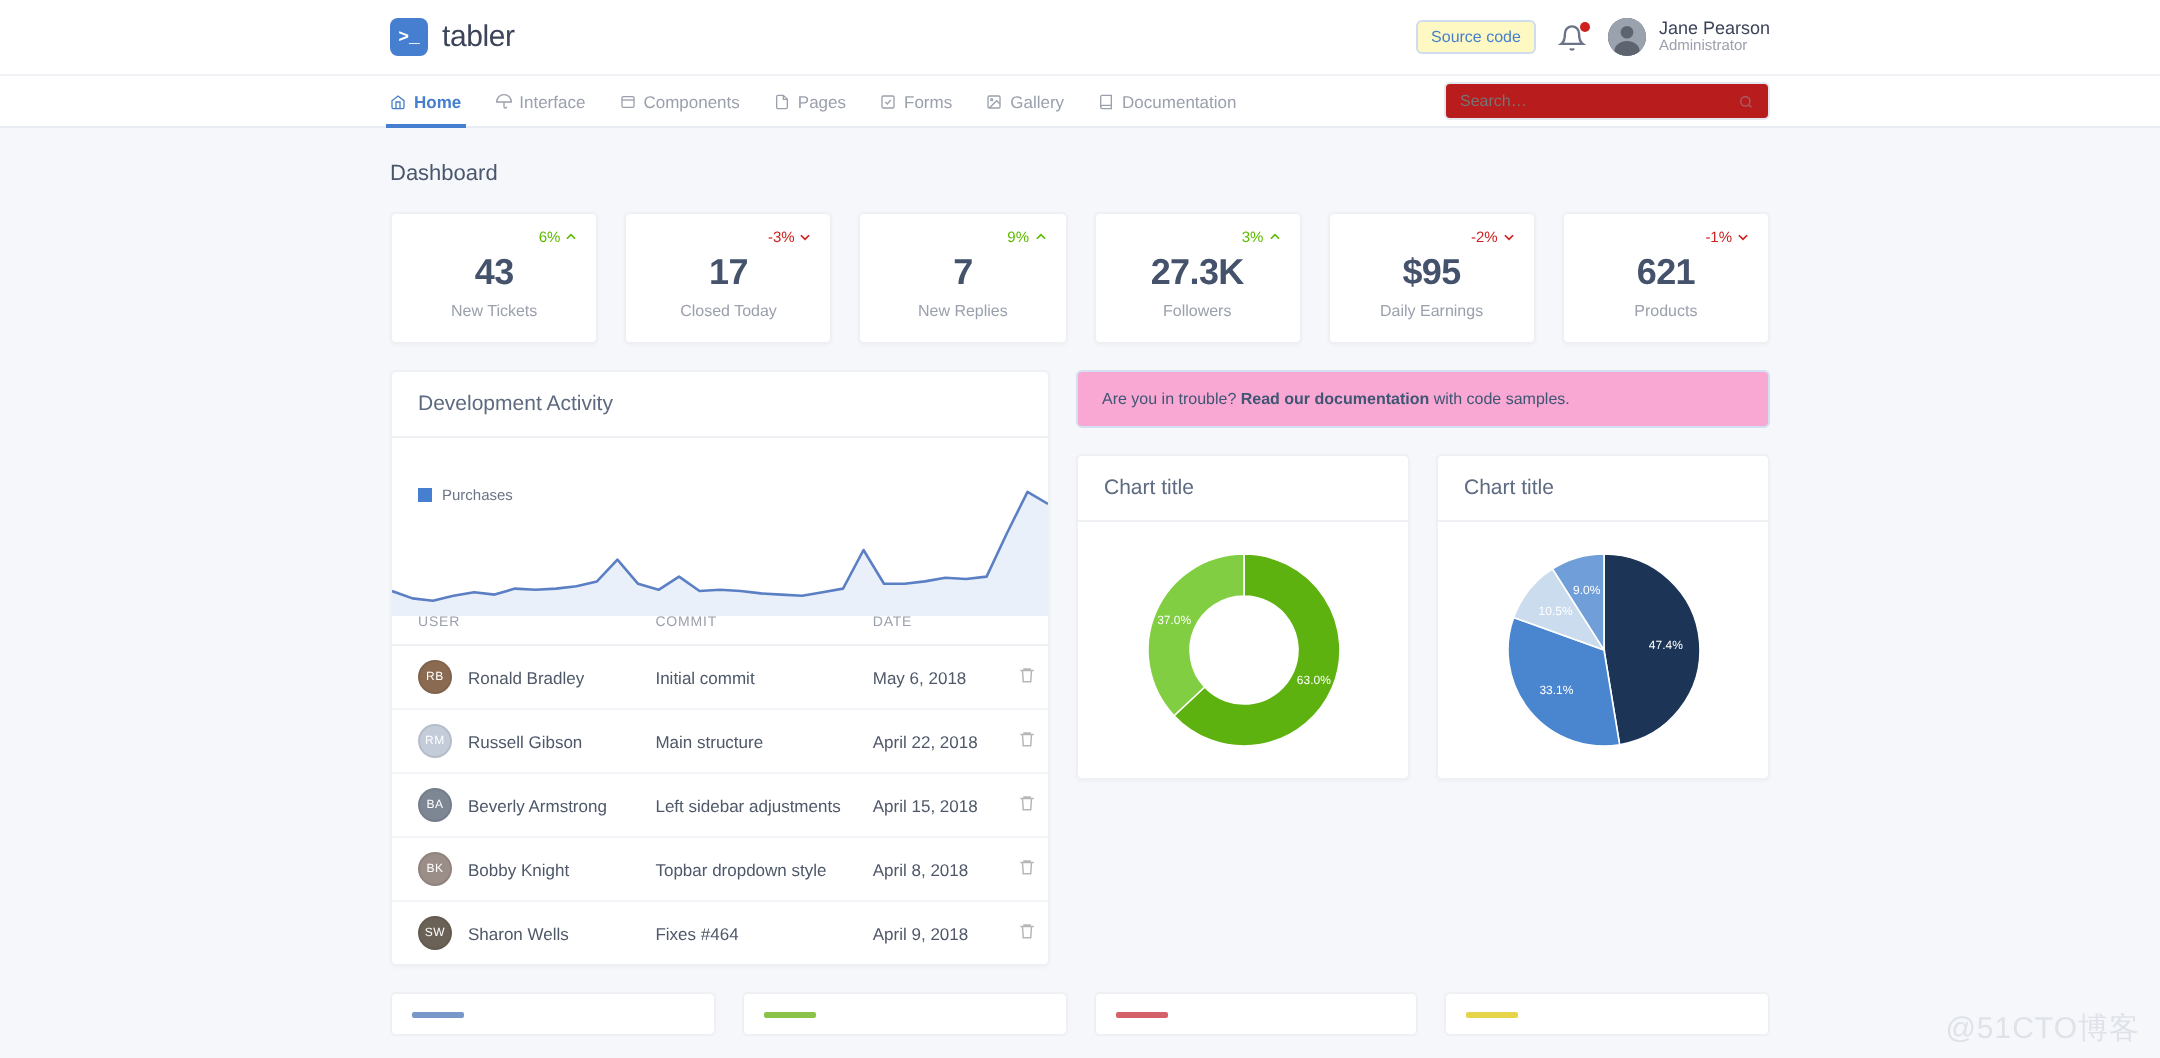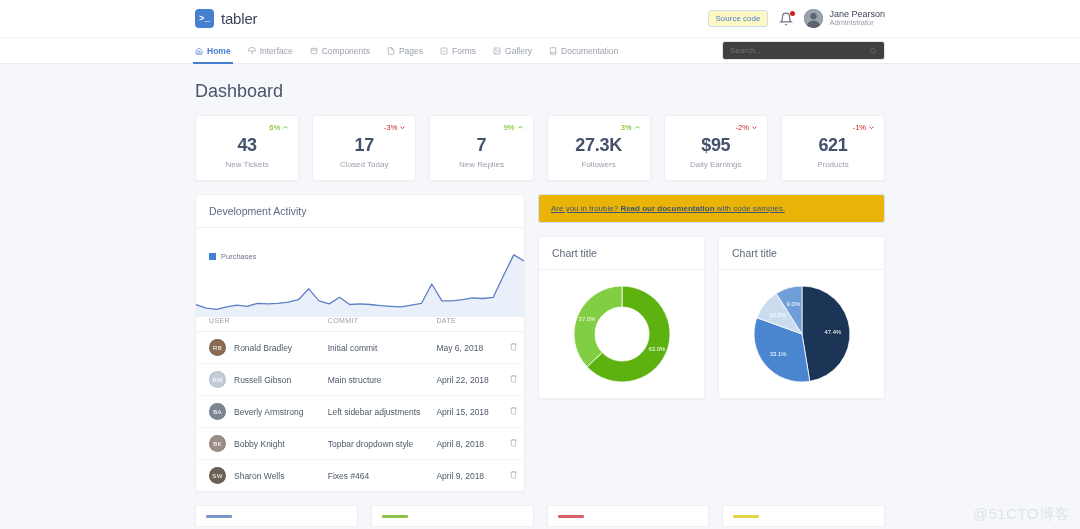--- a/index.html
+++ b/index.html
@@ -64,32 +64,32 @@
     color: #9aa0ac; height: 100%; position: relative; cursor: pointer;
   }
   .nav-item.active { color: #467fcf; font-weight: bold; }
   .nav-item.active::after {
     content: ""; position: absolute; left: -2px; right: -2px; bottom: -1px;
     height: 2px; background: #467fcf;
   }
   .nav-ico { width: 8px; height: 8px; display: block; }
   .search-box {
     width: 163px; height: 19px; border: 1px solid #e4e7ed; border-radius: 3px;
-    background: #404040; display: flex; align-items: center; padding: 0 7px;
+    background: #b91c1c; display: flex; align-items: center; padding: 0 7px;
     position: relative;
   }
   .search-box input {
     border: 0; outline: 0; font-size: 8px; color: #adb3bd; flex: 1;
     font-family: "Liberation Sans", sans-serif; background: transparent;
   }
   .search-ico { width: 8px; height: 8px; opacity: .45; }
 
   
   .content { width: 690px; margin: 0 auto; padding-top: 17px; }
-  .page-title { font-size: 18px; color: #49566c; margin-bottom: 13px; font-weight: normal; }
+  .page-title { font-size: 11px; color: #49566c; margin-bottom: 13px; font-weight: normal; }
 
   .card {
     background: #fff; border: 1px solid #eef0f4; border-radius: 3px;
     box-shadow: 0 1px 2px rgba(0,0,0,.028);
   }
 
   
   .stat-row { display: flex; gap: 13px; }
   .stat-card { flex: 1; height: 66px; padding: 6px 9px 0; position: relative; }
   .stat-trend {
@@ -142,22 +142,22 @@
   .avatar-sm {
     width: 17px; height: 17px; border-radius: 50%; flex-shrink: 0;
     display: flex; align-items: center; justify-content: center;
     font-size: 6px; color: #fff; letter-spacing: .3px;
     box-shadow: inset 0 0 0 1px rgba(0,0,0,.07);
   }
   .trash { width: 9px; height: 9px; opacity: .38; cursor: pointer; }
 
   
   .alert {
-    background: #eab308; border: 1px solid #d3e0f2; border-radius: 3px;
-    font-size: 8px; color: #3e5673; padding: 9px 12px; margin-bottom: 13px; text-decoration: underline;
+    background: #f9a8d4; border: 1px solid #d3e0f2; border-radius: 3px;
+    font-size: 8px; color: #3e5673; padding: 9px 12px; margin-bottom: 13px;
   }
   .alert b { font-weight: bold; }
 
   
   .pie-row { display: flex; gap: 13px; }
   .pie-card { flex: 1; }
   .pie-body { height: 128px; display: flex; align-items: center; justify-content: center; }
 
   
   .mini-row { display: flex; gap: 13px; margin-top: 13px; }

